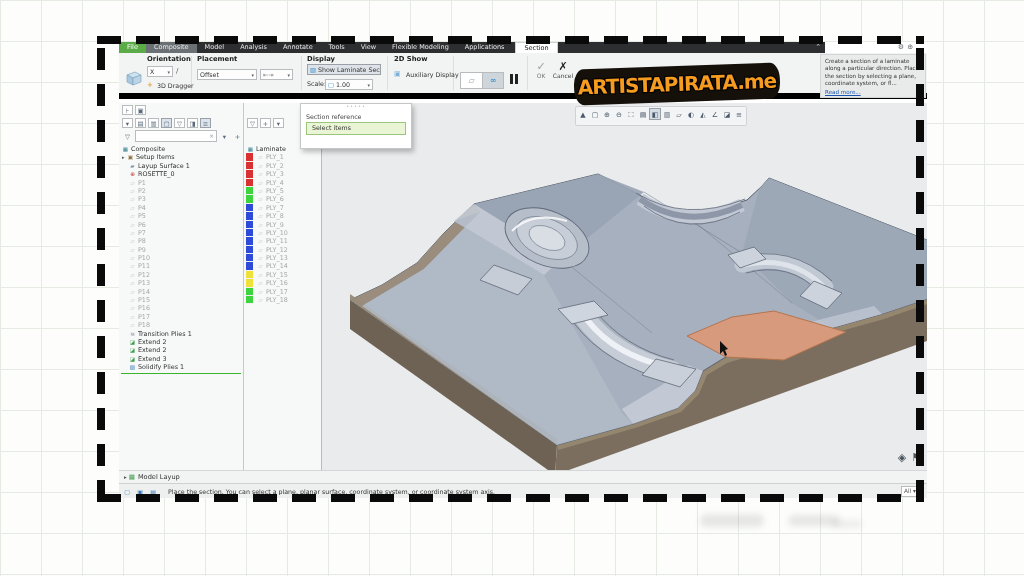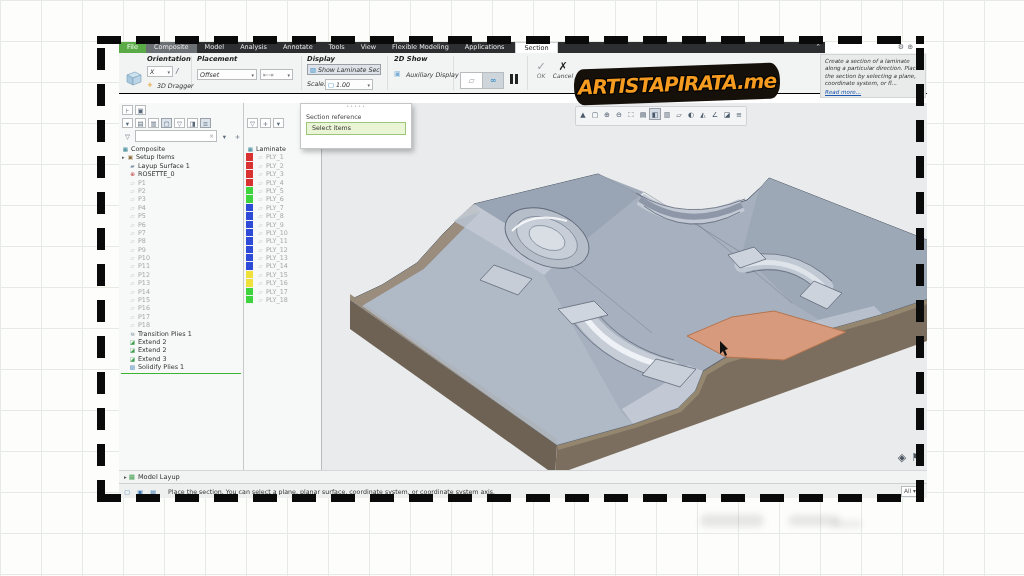--- a/index.html
+++ b/index.html
@@ -23,21 +23,21 @@
   .tabbar{position:absolute;left:0;top:0;width:808px;height:11px;background:#fff;}
   .tabdark{position:absolute;left:0;top:0;width:706px;height:11px;background:#2c2e30;display:flex;align-items:stretch;}
   .tab{color:#e8e8e8;font-size:6.5px;line-height:11px;padding:0 8px;white-space:nowrap;cursor:default;}
   .tab.file{background:#5aab47;color:#fff;}
   .tab.highlight{background:#6b7074;}
   .tab.contextual{background:#fff;color:#222;margin-left:3px;border:1px solid #cfd1d2;border-bottom:none;line-height:10px;}
   .chev{position:absolute;right:4px;top:0;color:#cfd3d6;font-size:7px;line-height:11px;}
   .winicons{position:absolute;left:710px;top:0;width:98px;height:11px;background:#fff;color:#6a6f73;font-size:7px;line-height:11px;text-align:right;padding-right:14px;box-sizing:border-box;}
 
   
-  .ribbon{position:absolute;left:0;top:11px;width:808px;height:40px;background:#f2f3f3;border-bottom:1px solid #000000;font-style:italic;}
+  .ribbon{position:absolute;left:0;top:11px;width:808px;height:40px;background:#f2f3f3;border-bottom:6px solid #000000;}
   .gsep{position:absolute;top:3px;width:1px;height:34px;background:#dcddde;}
   .glabel{position:absolute;top:2px;font-weight:bold;color:#222;font-size:6.8px;white-space:nowrap;}
   .ctl{position:absolute;height:11px;background:#fdfdfd;border:1px solid #b9bcbe;font-size:6.3px;line-height:10px;color:#333;padding:0 2px;box-sizing:border-box;white-space:nowrap;overflow:hidden;}
   .ctl .da{float:right;color:#666;font-size:5px;line-height:10px;}
   .rlbl{position:absolute;font-size:6.3px;color:#333;white-space:nowrap;}
   .icbtn{position:absolute;text-align:center;color:#4a5a6a;}
   .cube{position:absolute;left:4px;top:16px;width:20px;height:18px;}
   .pressedbtn{background:#dde3e8;border:1px solid #9aa0a5;}
   .pausebar{display:inline-block;width:3px;height:10px;background:#222;margin:0 1px;}
   .okx{position:absolute;text-align:center;font-size:6px;color:#777;}

